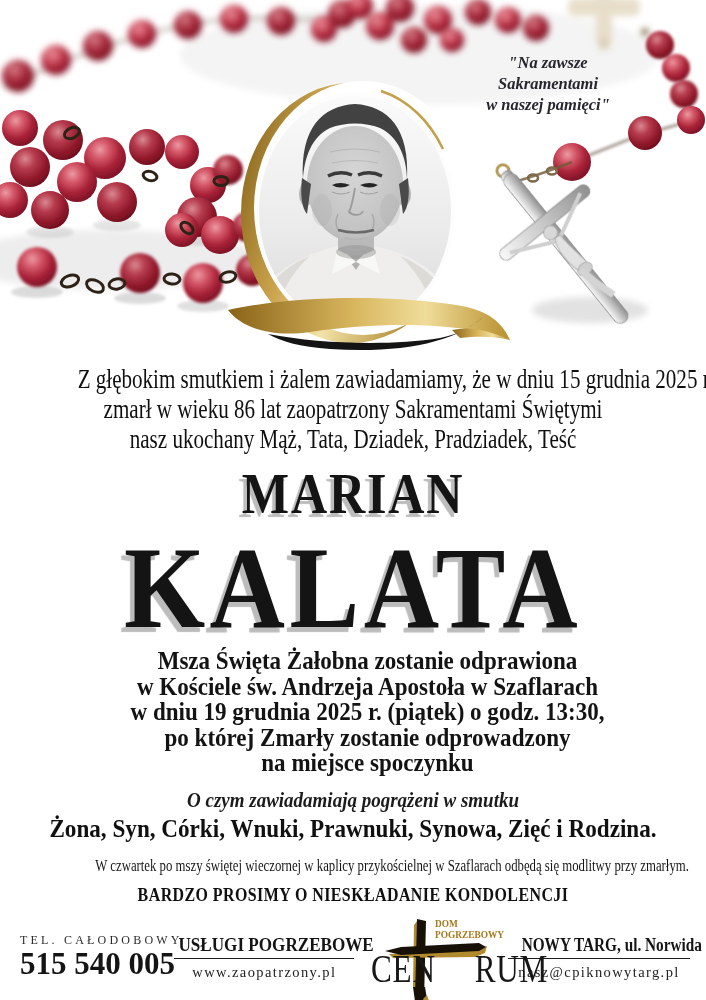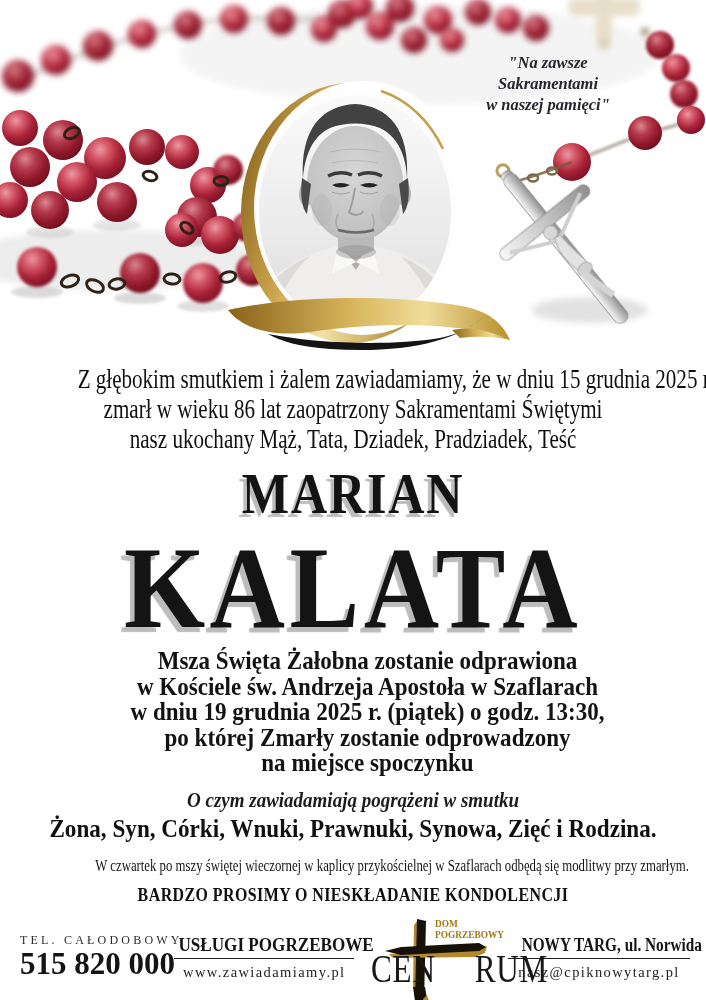--- a/index.html
+++ b/index.html
@@ -338,27 +338,27 @@
 
   <div class="mourners-intro tline">O czym zawiadamiają pogrążeni w smutku</div>
   <div class="family-line tline">Żona, Syn, Córki, Wnuki, Prawnuki, Synowa, Zięć i Rodzina.</div>
 
   <div class="prayers-line tline">W czwartek po mszy świętej wieczornej w kaplicy przykościelnej w Szaflarach odbędą się modlitwy przy zmarłym.</div>
   <div class="condolences-line tline">BARDZO PROSIMY O NIESKŁADANIE KONDOLENCJI</div>
 
   <div class="footer">
     <div class="f-col f-phone">
       <div class="phone-label">TEL. CAŁODOBOWY</div>
-      <div class="phone-number">515 820 000</div>
+      <div class="phone-number">515 540 005</div>
     </div>
 
     <div class="f-col f-services">
       <span class="f-strong">USŁUGI POGRZEBOWE</span>
       <div class="rule"></div>
-      <div class="f-small">www.zawiadamiamy.pl</div>
+      <div class="f-small">www.zaopatrzony.pl</div>
     </div>
 
     <div class="f-logo">
       <svg width="145" height="86" viewBox="0 0 145 86">
         <polygon points="55,8 59,3 58,78 54,70" fill="#b08a2c"></polygon>
         <polygon points="58,2 67,4 65,84 56,82" fill="#171007"></polygon>
         <polygon points="30,37 118,33 128,29 126,36 116,40 34,41" fill="#b08a2c"></polygon>
         <polygon points="26,34 42,30 120,26 127,30 120,34 42,38" fill="#171007"></polygon>
         <polygon points="54,70 66,70 68,82 63,86 56,84" fill="#171007"></polygon>
         <polygon points="64,82 68,78 70,84 66,86" fill="#b08a2c"></polygon>

